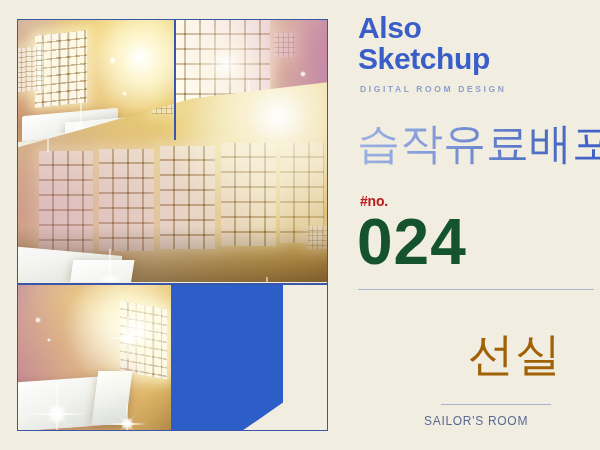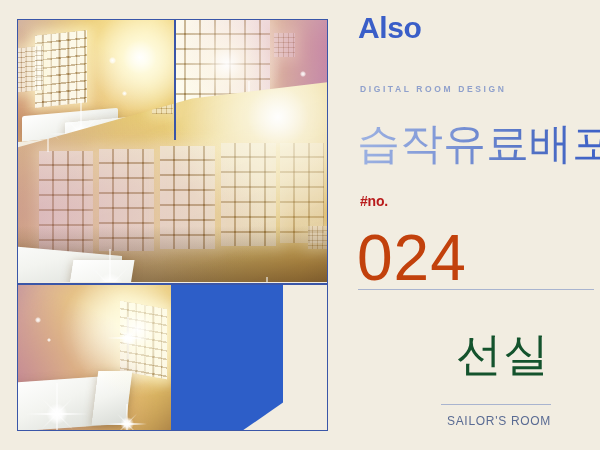--- a/index.html
+++ b/index.html
@@ -128,35 +128,35 @@
     color:transparent;-webkit-text-fill-color:transparent;
     white-space:nowrap;
   }
 
   .no-lab{
     position:absolute;left:3px;top:193px;
     font-size:14px;font-weight:bold;color:#b91c1c;letter-spacing:-0.2px;
   }
   .no-val{
     position:absolute;left:0px;top:210px;
-    font-size:64px;line-height:64px;font-weight:400;
-    color:#c2410c;letter-spacing:1px;margin-top:16px;
+    font-size:64px;line-height:64px;font-weight:700;
+    color:#14532d;letter-spacing:1px;
   }
 
   .rule{position:absolute;height:1px;background:#A9B4CF;}
   .rule.r1{left:1px;top:289px;width:236px;}
   .rule.r2{left:441px;top:404px;width:110px;}
 
   .kr-sub{
-    position:absolute;left:99px;top:328px;
+    position:absolute;left:111px;top:328px;
     font-size:46px;line-height:52px;font-weight:500;
-    color:#14532d;letter-spacing:1px;
+    color:#a16207;letter-spacing:1px;
   }
   .en-sub{
-    position:absolute;left:67px;top:414px;width:180px;text-align:center;
+    position:absolute;left:67px;top:414px;width:180px;
     font-size:12px;letter-spacing:.7px;color:#5A6B93;
   }
 </style>
 </head>
 <body>
 
 <div class="poster">
 
   <div class="collage">
 
@@ -268,20 +268,21 @@
     <div class="panel" style="left:265px;top:265px;width:46px;height:147px;background:#F2EDE1;"></div>
 
     <div class="pdiv" style="left:156px;top:0;width:1.5px;height:120px;"></div>
     <div class="pdiv" style="left:0;top:263px;width:311px;height:1.5px;"></div>
   </div>
 
   <div class="right">
 
     <div class="brand">
       <span>Also</span>
+      <span class="l2">Sketchup</span>
     </div>
 
     <div class="sub">DIGITAL ROOM DESIGN</div>
 
     <div class="kr-main">습작유료배포</div>
 
     <div class="no-lab">#no.</div>
     <div class="no-val">024</div>
 
     <div class="rule r1"></div>

